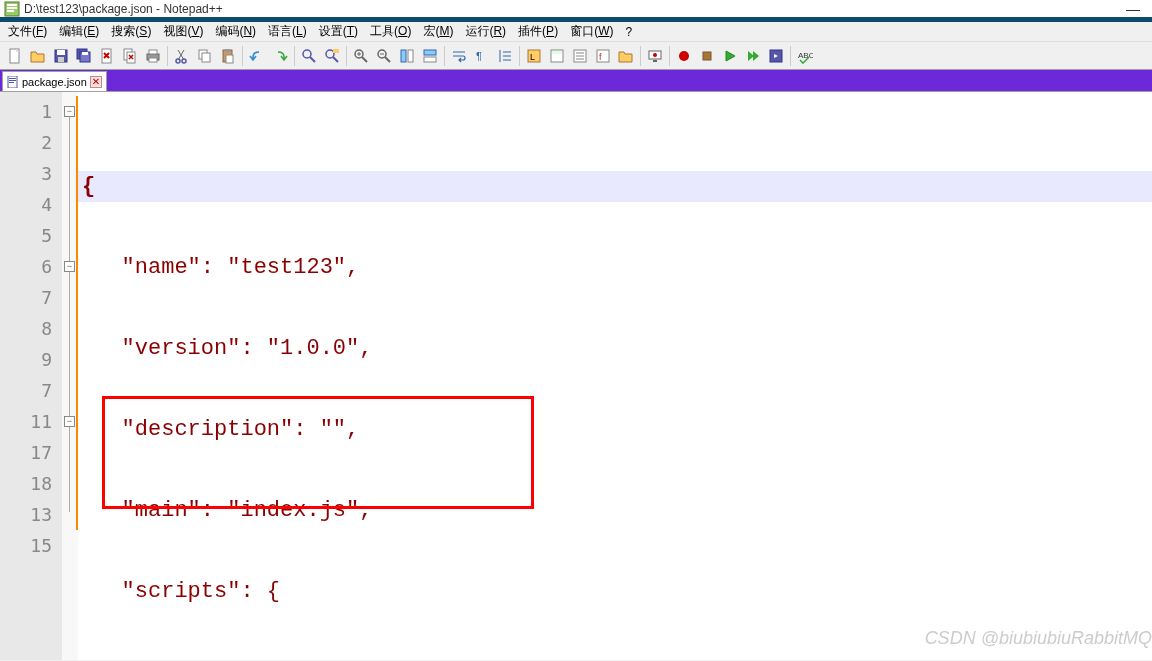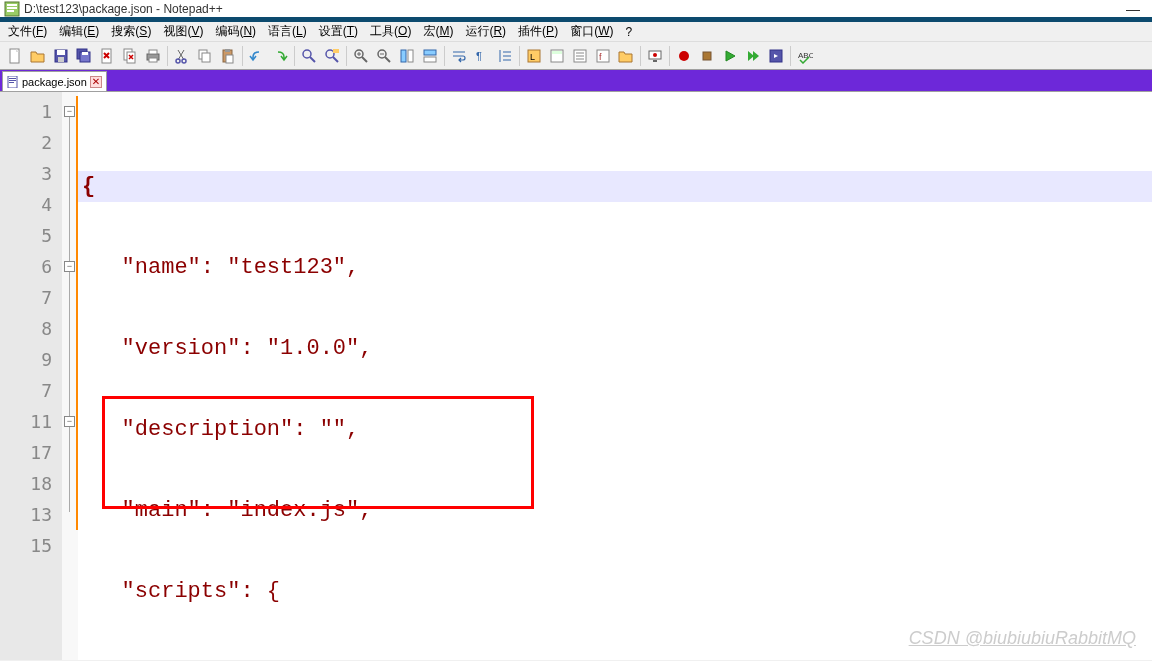--- a/index.html
+++ b/index.html
@@ -35,21 +35,21 @@
     .code-area { flex: 1; font-family: Consolas, "Courier New", monospace; font-size: 22px; padding-top: 4px; position: relative; white-space: pre; }
     .code-line { height: 31px; line-height: 31px; padding-left: 4px; position: relative; }
     .code-line.highlight { background: #e8e8ff; }
     
     .s-brace { color: #8b0000; font-weight: bold; }
     .s-key { color: #8b0000; }
     
     .highlight-box { position: absolute; border: 3px solid #ff0000; pointer-events: none; }
     .orange-vline { position: absolute; width: 2px; background: #ff8800; }
     
-    .watermark { position: absolute; right: 16px; bottom: 12px; font-size: 18px; color: #ccc; font-style: italic; font-family: Arial, sans-serif; pointer-events: none; text-decoration: underline; }
+    .watermark { position: absolute; right: 0; bottom: 12px; font-size: 18px; color: #ccc; font-style: italic; font-family: Arial, sans-serif; pointer-events: none; }
   </style>
 </head>
 <body>
 
 <div class="title-bar">
   <span class="icon">
     <svg class="tb-icon" viewBox="0 0 16 16">
         <rect x="1" y="1" width="14" height="14" fill="#9c6" stroke="#573"></rect>
         <rect x="3" y="3" width="10" height="2" fill="#fff"></rect>
         <rect x="3" y="6" width="10" height="2" fill="#fff"></rect>

